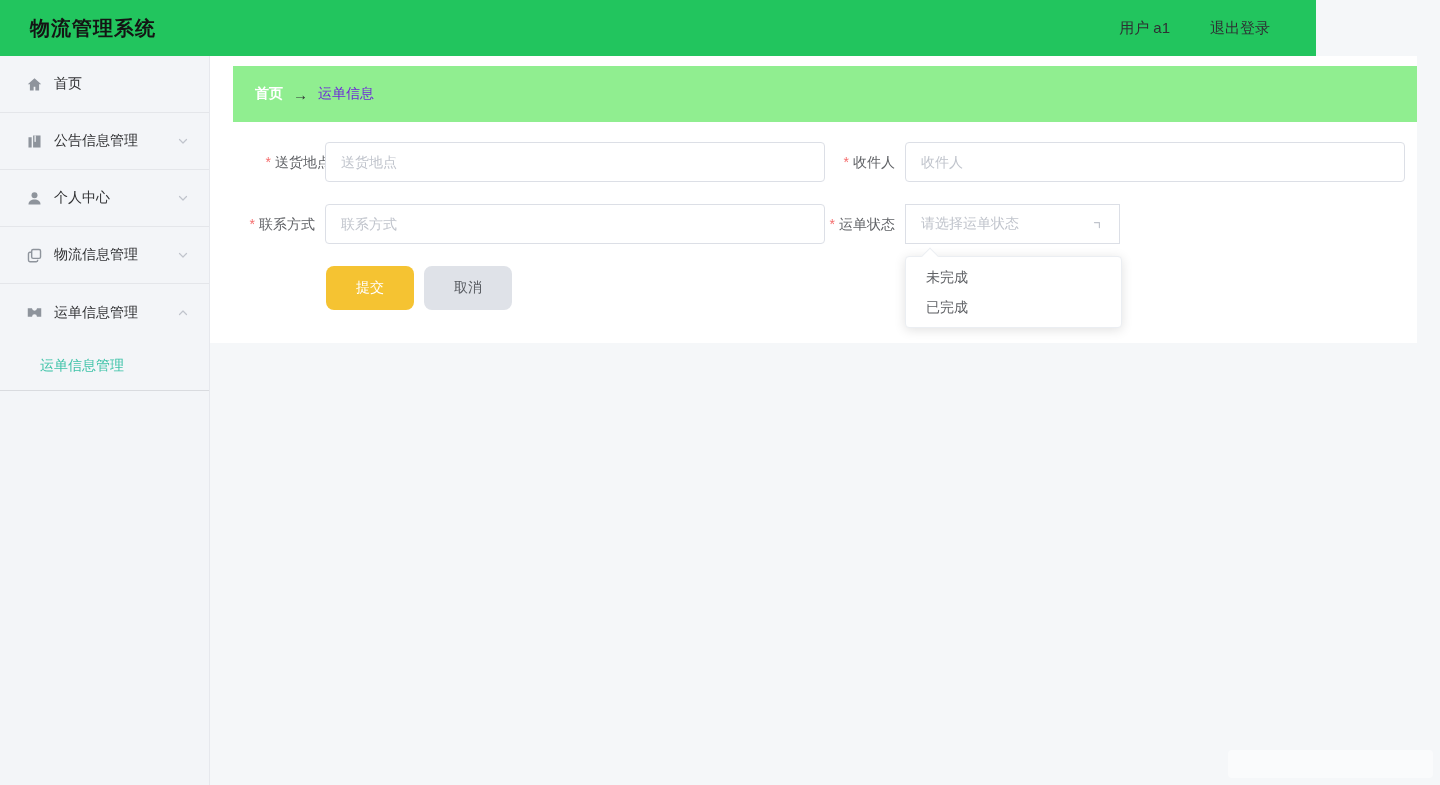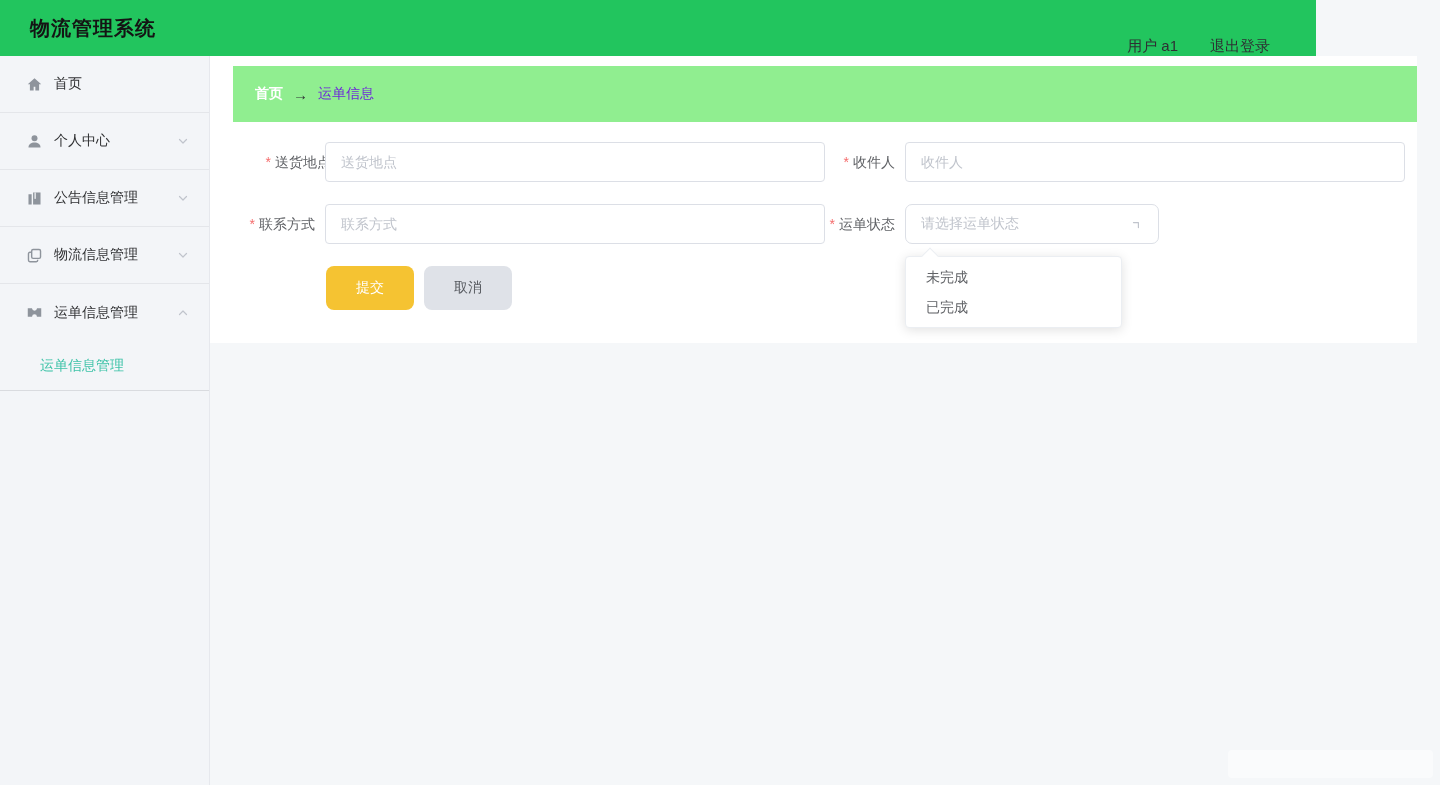--- a/index.html
+++ b/index.html
@@ -16,21 +16,21 @@
   .app-header {
     position:absolute; top:0; left:0; width:1316px; height:56px;
     background:#22c55e; z-index:5;
   }
   .app-title {
     position:absolute; left:30px; top:0; line-height:56px;
     font-size:20px; font-weight:bold; color:#141414; letter-spacing:1px;
   }
   .header-right {
     position:absolute; right:46px; top:0; height:56px;
-    display:flex; align-items:flex-end; gap:32px;
+    display:flex; align-items:center; gap:40px;
     font-size:15px; color:#2e3033;
   }
   .logout-link { cursor:pointer; color:#2e3033; text-decoration:none; }
 
   
   .sidebar {
     position:absolute; left:0; top:56px; width:210px; height:729px;
     background:#f3f5f8; border-right:1px solid #e6e8ed;
   }
   .menu-item {
@@ -71,22 +71,22 @@
   .req { color:#f56c6c; margin-right:4px; font-size:14px; }
   .text-input {
     position:absolute; height:40px; width:500px;
     border:1px solid #dcdfe6; border-radius:4px; background:#fff;
     padding:0 15px; font-size:14px; color:#606266; outline:none;
     font-family:"Liberation Sans","DejaVu Sans",sans-serif;
   }
   .text-input::placeholder { color:#c0c4cc; }
 
   .select-box {
-    position:absolute; height:40px; width:254px;
-    border:1px solid #dcdfe6; border-radius:7px; background:#fff;
+    position:absolute; height:40px; width:215px;
+    border:1px solid #dcdfe6; border-radius:0; background:#fff;
     display:flex; align-items:center; padding:0 15px; cursor:pointer;
   }
   .select-placeholder { flex:1; font-size:14px; color:#c0c4cc; }
   .select-arrow { width:12px; height:12px; transform:rotate(45deg); }
   .select-arrow svg { width:12px; height:12px; display:block; }
 
   .btn {
     position:absolute; height:44px; width:88px;
     border:none; border-radius:8px; font-size:14px; cursor:pointer;
     font-family:"Liberation Sans","DejaVu Sans",sans-serif;
@@ -134,41 +134,41 @@
       <svg viewBox="0 0 24 24">
           <path fill="#8e949c" d="M12 3 2.5 11.5h3V20.5h5.3v-5.4h2.4v5.4h5.3v-9h3Z"></path>
         </svg>
     </span>
     <span class="menu-label">首页</span>
   </div>
 
   <div class="menu-item">
     <span class="menu-icon">
       <svg viewBox="0 0 24 24">
-          <circle cx="12" cy="7.5" r="4.2" fill="#8e949c"></circle>
-          <path fill="#8e949c" d="M3.5 20.5c0-4.4 3.8-7 8.5-7s8.5 2.6 8.5 7Z"></path>
-        </svg>
-    </span>
-    <span class="menu-label">个人中心</span>
-    <span class="chevron">
-      <svg viewBox="0 0 24 24">
-          <path d="M5 9l7 7 7-7" fill="none" stroke="#c0c4cc" stroke-width="2.4" stroke-linecap="round" stroke-linejoin="round"></path>
-        </svg>
-    </span>
-  </div>
-
-  <div class="menu-item">
-    <span class="menu-icon">
-      <svg viewBox="0 0 24 24">
           <rect x="3.5" y="6" width="4.5" height="14.5" fill="#8e949c"></rect>
           <rect x="10" y="3.5" width="10.5" height="17" fill="#8e949c"></rect>
           <rect x="12" y="3.5" width="1.8" height="9" fill="#f3f5f8"></rect>
         </svg>
     </span>
     <span class="menu-label">公告信息管理</span>
+    <span class="chevron">
+      <svg viewBox="0 0 24 24">
+          <path d="M5 9l7 7 7-7" fill="none" stroke="#c0c4cc" stroke-width="2.4" stroke-linecap="round" stroke-linejoin="round"></path>
+        </svg>
+    </span>
+  </div>
+
+  <div class="menu-item">
+    <span class="menu-icon">
+      <svg viewBox="0 0 24 24">
+          <circle cx="12" cy="7.5" r="4.2" fill="#8e949c"></circle>
+          <path fill="#8e949c" d="M3.5 20.5c0-4.4 3.8-7 8.5-7s8.5 2.6 8.5 7Z"></path>
+        </svg>
+    </span>
+    <span class="menu-label">个人中心</span>
     <span class="chevron">
       <svg viewBox="0 0 24 24">
           <path d="M5 9l7 7 7-7" fill="none" stroke="#c0c4cc" stroke-width="2.4" stroke-linecap="round" stroke-linejoin="round"></path>
         </svg>
     </span>
   </div>
 
   <div class="menu-item">
     <span class="menu-icon">
       <svg viewBox="0 0 24 24">

